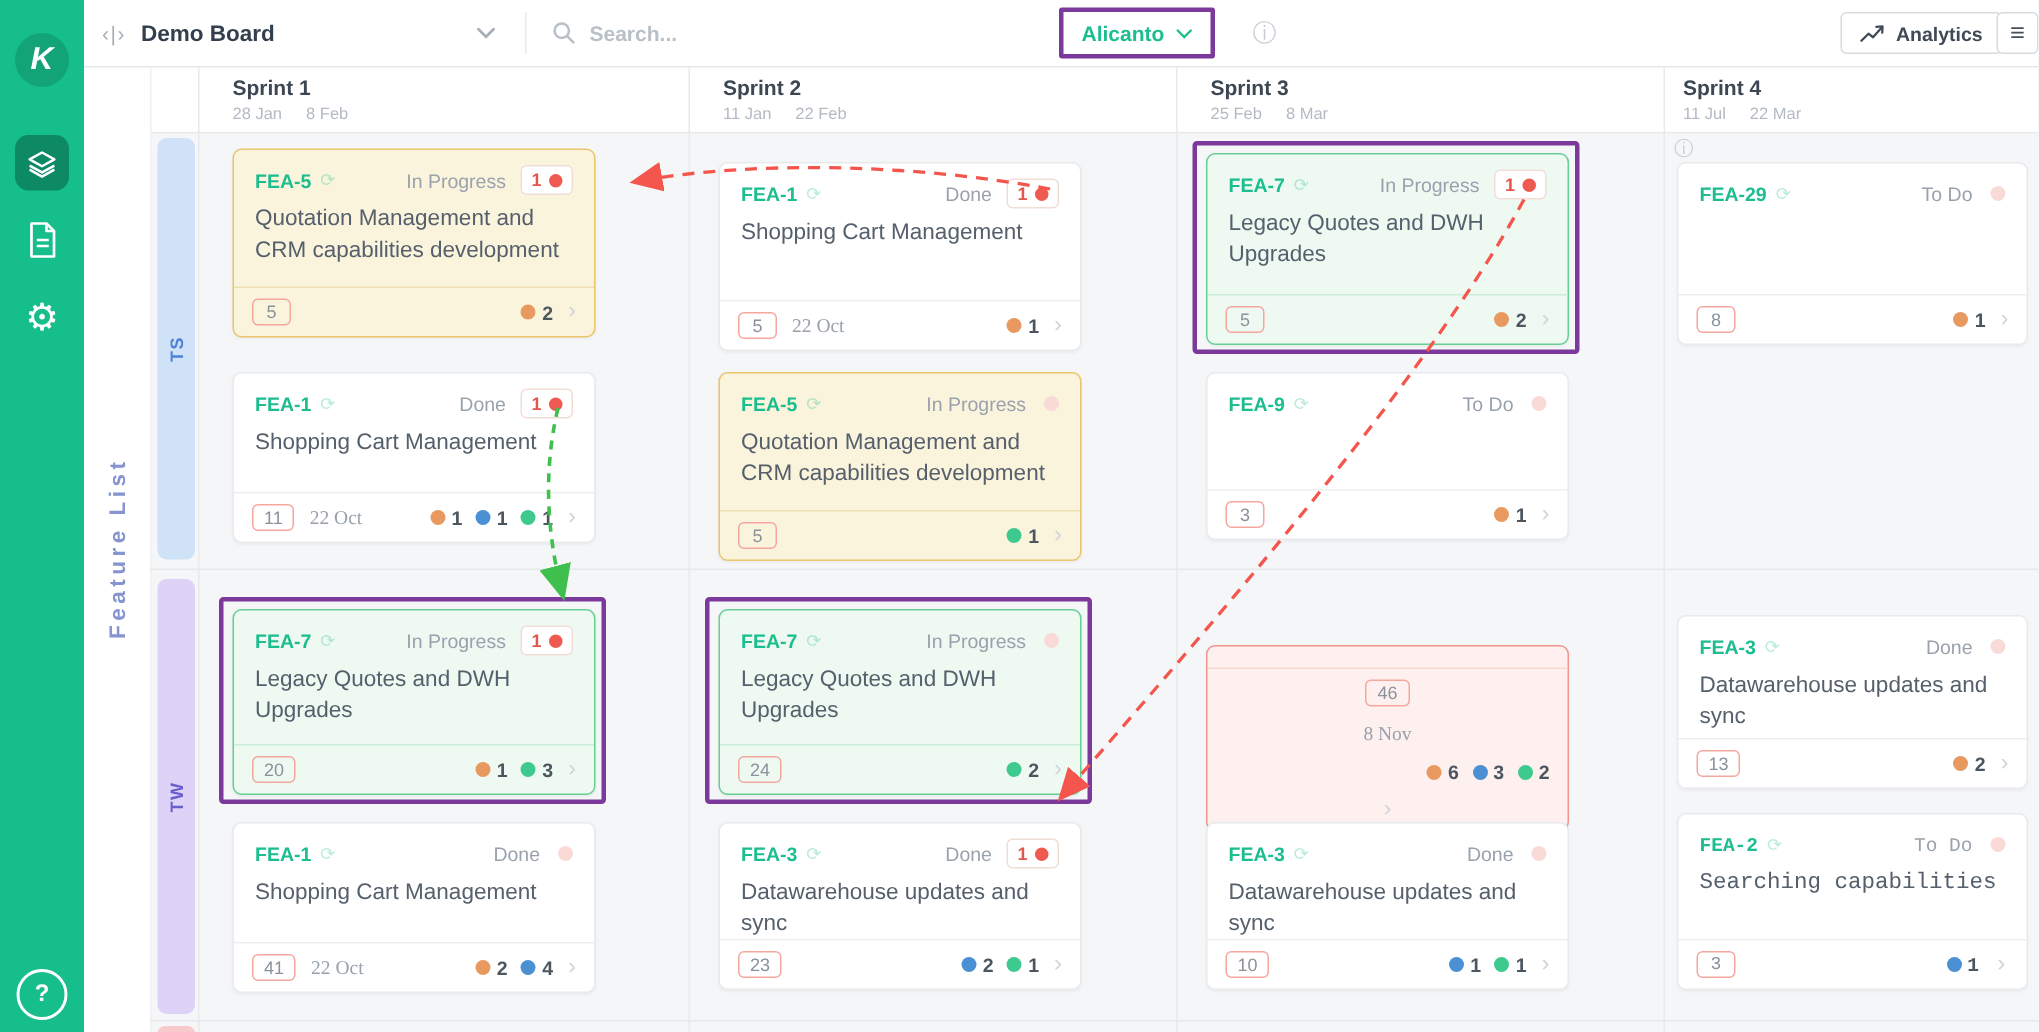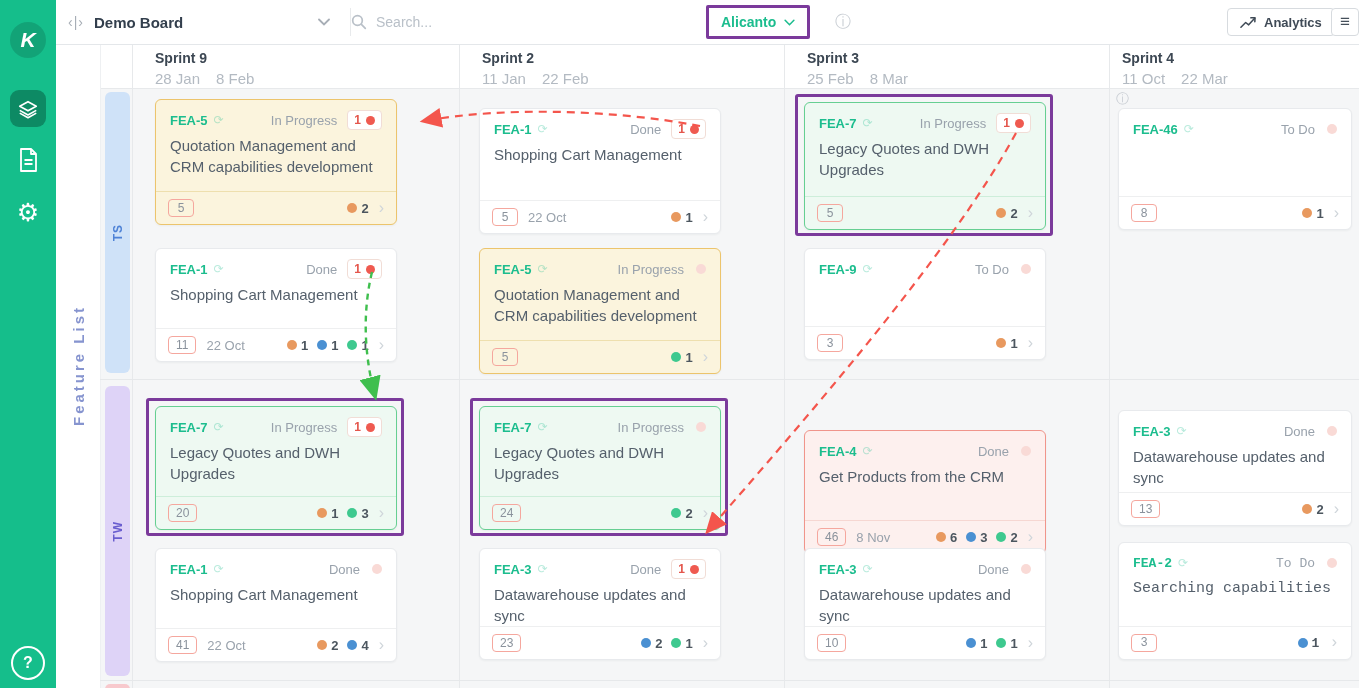--- a/index.html
+++ b/index.html
@@ -21,42 +21,42 @@
     border:2px solid #fff;color:#fff;font-size:16px;font-weight:700;
     display:flex;align-items:center;justify-content:center;}
   
   .topbar{position:absolute;left:56px;top:0;width:1303px;height:44px;background:#fff;
     border-bottom:1px solid #e4e7ea;z-index:60;}
   .tb-abs{position:absolute;top:0;height:44px;display:flex;align-items:center;}
   .collapse{left:12px;color:#a7aeb6;font-size:14px;letter-spacing:1px;}
   .board-name{left:38px;color:#333f4d;font-size:15px;font-weight:700;}
   .tb-chev{left:262px;}
   .tb-divider{position:absolute;left:294px;top:8px;height:28px;width:1px;background:#e8eaec;}
-  .search-wrap{left:295px;gap:9px;color:#b9c0c8;font-size:14px;}
+  .search-wrap{left:312px;gap:9px;color:#b9c0c8;font-size:14px;font-weight:bold;}
   .alicanto-box{left:650px;top:5px;height:28px;border:3px solid #7b3a9b;border-radius:2px;
     padding:0 12px;display:flex;align-items:center;gap:8px;}
   .alicanto-label{color:#1cbd8e;font-size:14px;font-weight:700;}
   .tb-info{left:779px;color:#c9ced4;font-size:16px;}
   .analytics-btn{left:1171px;top:8px;height:26px;border:1px solid #d7dbdf;border-radius:4px;background:#fff;
     padding:0 12px;display:flex;align-items:center;gap:7px;color:#3f4a56;font-size:13px;font-weight:700;cursor:pointer;}
   .burger-btn{left:1275px;top:8px;width:26px;height:26px;border:1px solid #d7dbdf;border-radius:4px;background:#fff;
     display:flex;align-items:center;justify-content:center;color:#444f5a;font-size:17px;cursor:pointer;}
   
   .gutter{position:absolute;left:56px;top:44px;width:44px;height:644px;background:#fff;z-index:5;
     display:flex;align-items:center;justify-content:center;}
   .vert-text{writing-mode:vertical-rl;transform:rotate(180deg);letter-spacing:3px;}
   .feature-list{color:#8694cf;font-size:15px;font-weight:700;}
   
   .hstrip{position:absolute;left:100px;top:44px;width:1259px;height:44px;background:#fff;
     border-bottom:1px solid #e7e9eb;z-index:2;}
   .vline{position:absolute;top:44px;bottom:0;width:1px;background:#e7e9eb;z-index:3;}
   .hline{position:absolute;left:100px;width:1259px;height:1px;background:#e6e8ea;z-index:3;}
   .sprint-head{position:absolute;top:50px;z-index:4;}
   .sprint-name{color:#3c4753;font-size:14px;font-weight:700;}
-  .sprint-dates{margin-top:4px;color:#b3bac2;font-size:15px;display:flex;gap:16px;}
+  .sprint-dates{margin-top:4px;color:#b3bac2;font-size:11px;display:flex;gap:16px;}
   .lane-bar{position:absolute;left:105px;width:25px;border-radius:6px;z-index:4;
     display:flex;align-items:center;justify-content:center;}
   .lane-ts{top:92px;height:281px;background:#cfe2f8;}
   .lane-ts .lane-label{color:#4e82d6;}
   .lane-tw{top:386px;height:290px;background:#ded3f7;}
   .lane-tw .lane-label{color:#6a5ecf;}
   .lane-next{top:684px;height:10px;background:#f8c9cd;}
   .lane-label{font-size:12px;font-weight:700;letter-spacing:1px;}
   .col-info{position:absolute;left:1116px;top:90px;color:#c9ced4;font-size:13px;z-index:4;}
   
@@ -69,29 +69,29 @@
   .status{margin-left:auto;color:#99a2ac;font-size:13px;}
   .blocked{display:flex;align-items:center;gap:5px;background:#fff;border:1px solid #f1ddd6;
     border-radius:4px;padding:2px 6px;margin-left:4px;}
   .bnum{color:#e4564c;font-size:12px;font-weight:700;}
   .bdot{width:9px;height:9px;border-radius:50%;background:#ef5a50;display:inline-block;}
   .faint-dot{width:10px;height:10px;border-radius:50%;background:#f9dad6;margin-left:6px;display:inline-block;}
   .card-title{margin-top:5px;color:#55606c;font-size:15px;line-height:21px;}
   .card-foot{border-top:1px solid rgba(90,100,110,.10);padding:7px 12px;display:flex;align-items:center;gap:10px;}
   .size-badge{border:1px solid #f5a79e;color:#8a929c;border-radius:4px;padding:1px 7px;
     font-size:12px;min-width:10px;text-align:center;}
-  .date{color:#99a2ac;font-size:13px;}
+  .date{color:#99a2ac;font-size:13px;font-family:Liberation Serif, serif;}
   .dots{margin-left:auto;display:flex;align-items:center;gap:9px;}
   .dotgrp{display:flex;align-items:center;gap:4px;color:#4c565f;font-size:13px;font-weight:700;}
   .dot{width:10px;height:10px;border-radius:50%;display:inline-block;}
   .dot.orange{background:#e8995f;} .dot.blue{background:#4a90d2;} .dot.green{background:#3ec98f;}
   .chev{color:#cfd5da;font-size:16px;line-height:1;}
   .tint-yellow{background:#fbf4dd;border-color:#ecc46c;} .tint-yellow .card-foot{border-top-color:#eedfae;}
   .tint-green{background:#eef9f2;border-color:#66cf92;} .tint-green .card-foot{border-top-color:#cdeeda;}
-  .tint-red{background:#fdf0ee;border-color:#f0958b;} .tint-red .card-foot{border-top-color:#f6d7d2;}
+  .tint-red{background:#fdf0ee;border-color:#f0958b;} .tint-red .card-foot{border-top-color:#f6d7d2;flex-direction:column;}
   .purple-box{position:absolute;border:3px solid #7b3a9b;border-radius:3px;z-index:9;pointer-events:none;}
   
   .overlay{position:absolute;left:0;top:0;width:1359px;height:688px;z-index:50;pointer-events:none;}
 </style>
 </head>
 <body>
 
 <div class="sidebar">
   <div class="logo">K</div>
   <div class="side-tile">
@@ -158,21 +158,21 @@
 <div class="hstrip"></div>
 <div class="vline" style="left:100px;background:#eef0f2;"></div>
 <div class="vline" style="left:132px;"></div>
 <div class="vline" style="left:459px;"></div>
 <div class="vline" style="left:784px;"></div>
 <div class="vline" style="left:1109px;"></div>
 <div class="hline" style="top:379px;"></div>
 <div class="hline" style="top:680px;"></div>
 
 <div class="sprint-head" style="left:155px;">
-  <div class="sprint-name">Sprint 9</div>
+  <div class="sprint-name">Sprint 1</div>
   <div class="sprint-dates">
     <span>28 Jan</span>
       <span>8 Feb</span>
   </div>
 </div>
 <div class="sprint-head" style="left:482px;">
   <div class="sprint-name">Sprint 2</div>
   <div class="sprint-dates">
     <span>11 Jan</span>
       <span>22 Feb</span>
@@ -181,21 +181,21 @@
 <div class="sprint-head" style="left:807px;">
   <div class="sprint-name">Sprint 3</div>
   <div class="sprint-dates">
     <span>25 Feb</span>
       <span>8 Mar</span>
   </div>
 </div>
 <div class="sprint-head" style="left:1122px;">
   <div class="sprint-name">Sprint 4</div>
   <div class="sprint-dates">
-    <span>11 Oct</span>
+    <span>11 Jul</span>
       <span>22 Mar</span>
   </div>
 </div>
 
 <div class="lane-bar lane-ts">
   <span class="vert-text lane-label">TS</span>
 </div>
 <div class="lane-bar lane-tw">
   <span class="vert-text lane-label">TW</span>
 </div>
@@ -527,21 +527,21 @@
             <span class="dot green"></span>
             <span>1</span>
           </span>
         </span>
       <span class="chev">›</span>
     </div>
   </div>
     <div class="card" style="left: 1118px; top: 108px; width: 232px; height: 120px;">
     <div class="card-main">
       <div class="card-head">
-        <span class="card-id">FEA-46</span>
+        <span class="card-id">FEA-29</span>
         <span class="sync">⟳</span>
         <span class="status">To Do</span>
 
         <span class="faint-dot"></span>
       </div>
     </div>
     <div class="card-foot">
       <span class="size-badge">8</span>
 
       <span class="dots">

